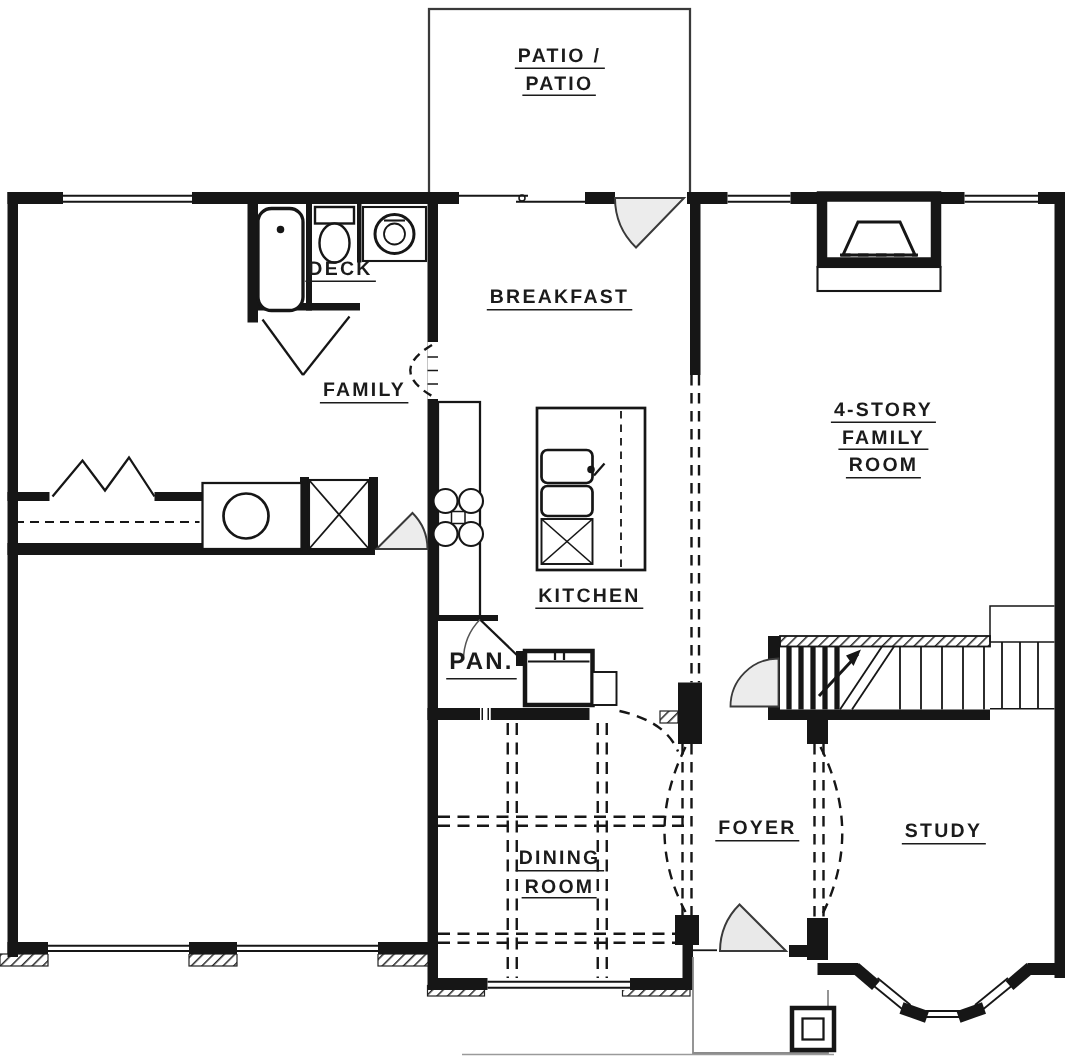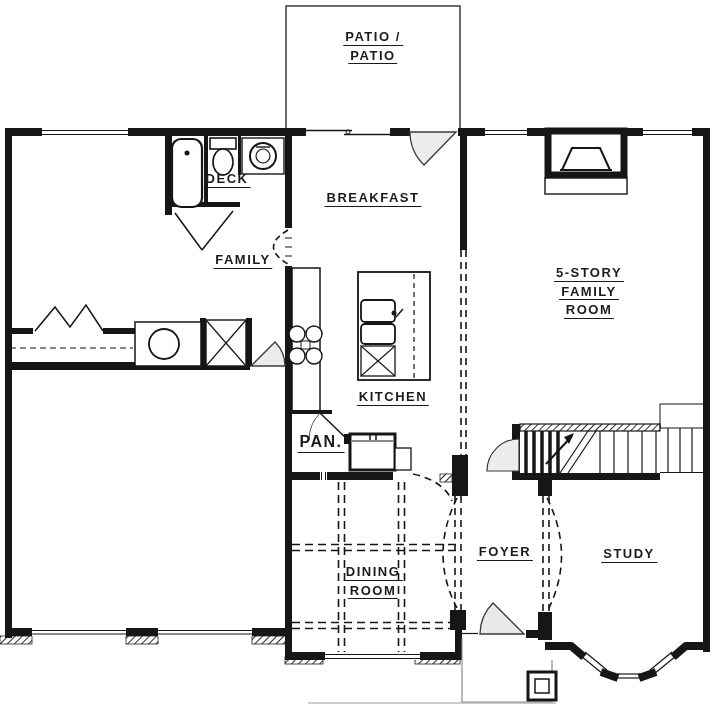--- a/index.html
+++ b/index.html
@@ -308,21 +308,21 @@
 <div class="room-label fs13" style="left:373px;top:191px">
   <span class="ln">BREAKFAST</span>
 </div>
 <div class="room-label fs13" style="left:393px;top:390px">
   <span class="ln">KITCHEN</span>
 </div>
 <div class="room-label fs12" style="left:321px;top:434px">
   <span class="ln">PAN.</span>
 </div>
 <div class="room-label fs13" style="left:589px;top:266px">
-  <span class="ln">5-STORY</span>
+  <span class="ln">4-STORY</span>
   <span class="ln">FAMILY</span>
   <span class="ln">ROOM</span>
 </div>
 <div class="room-label fs13" style="left:373px;top:565px">
   <span class="ln">DINING</span>
   <span class="ln">ROOM</span>
 </div>
 <div class="room-label fs13" style="left:505px;top:545px">
   <span class="ln">FOYER</span>
 </div>

